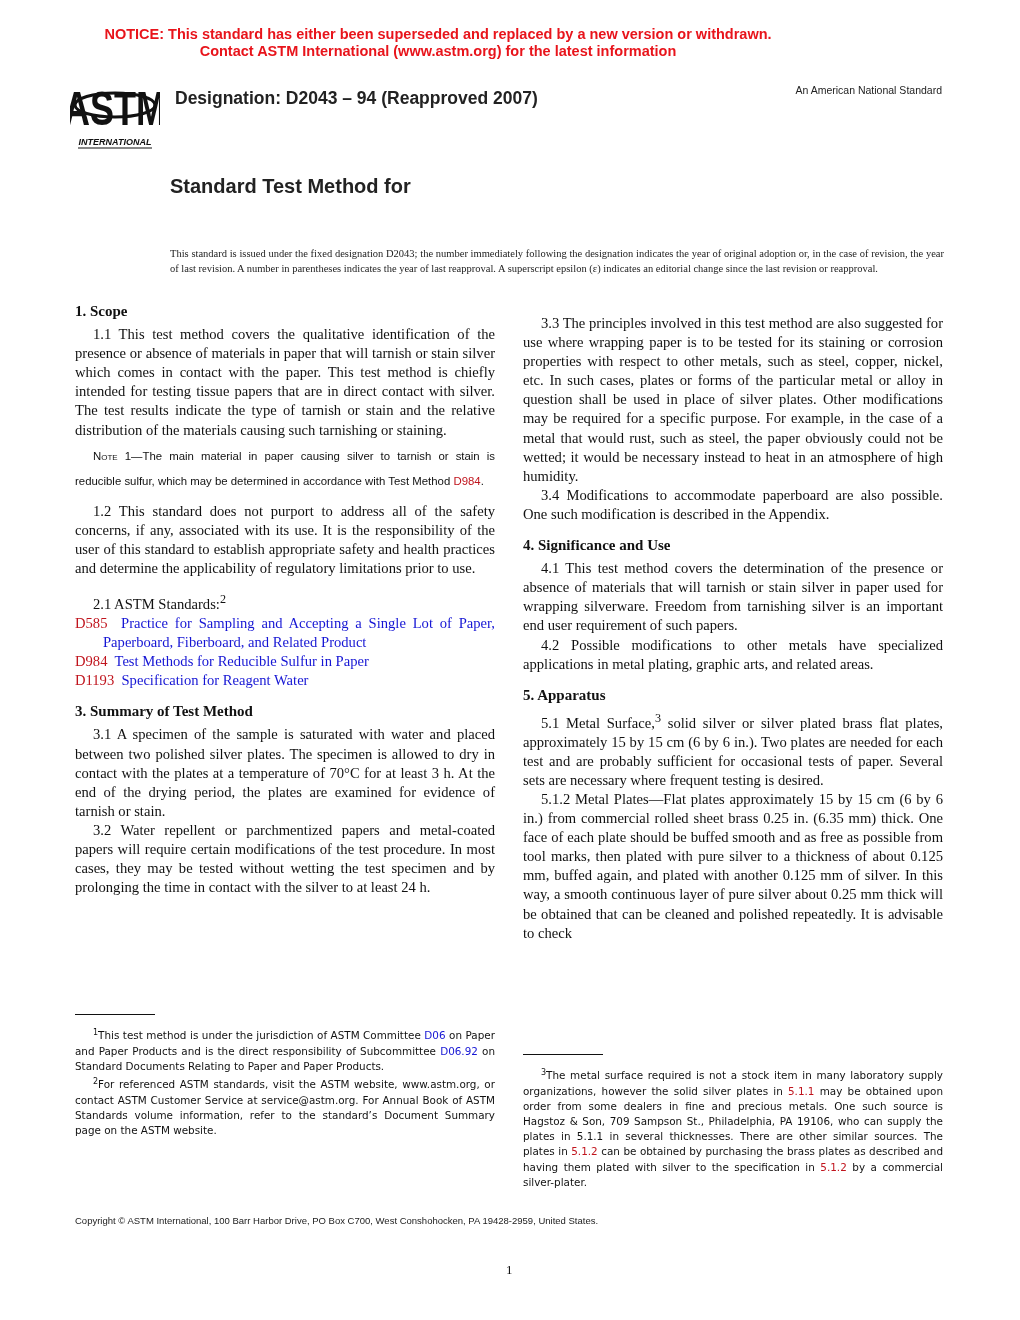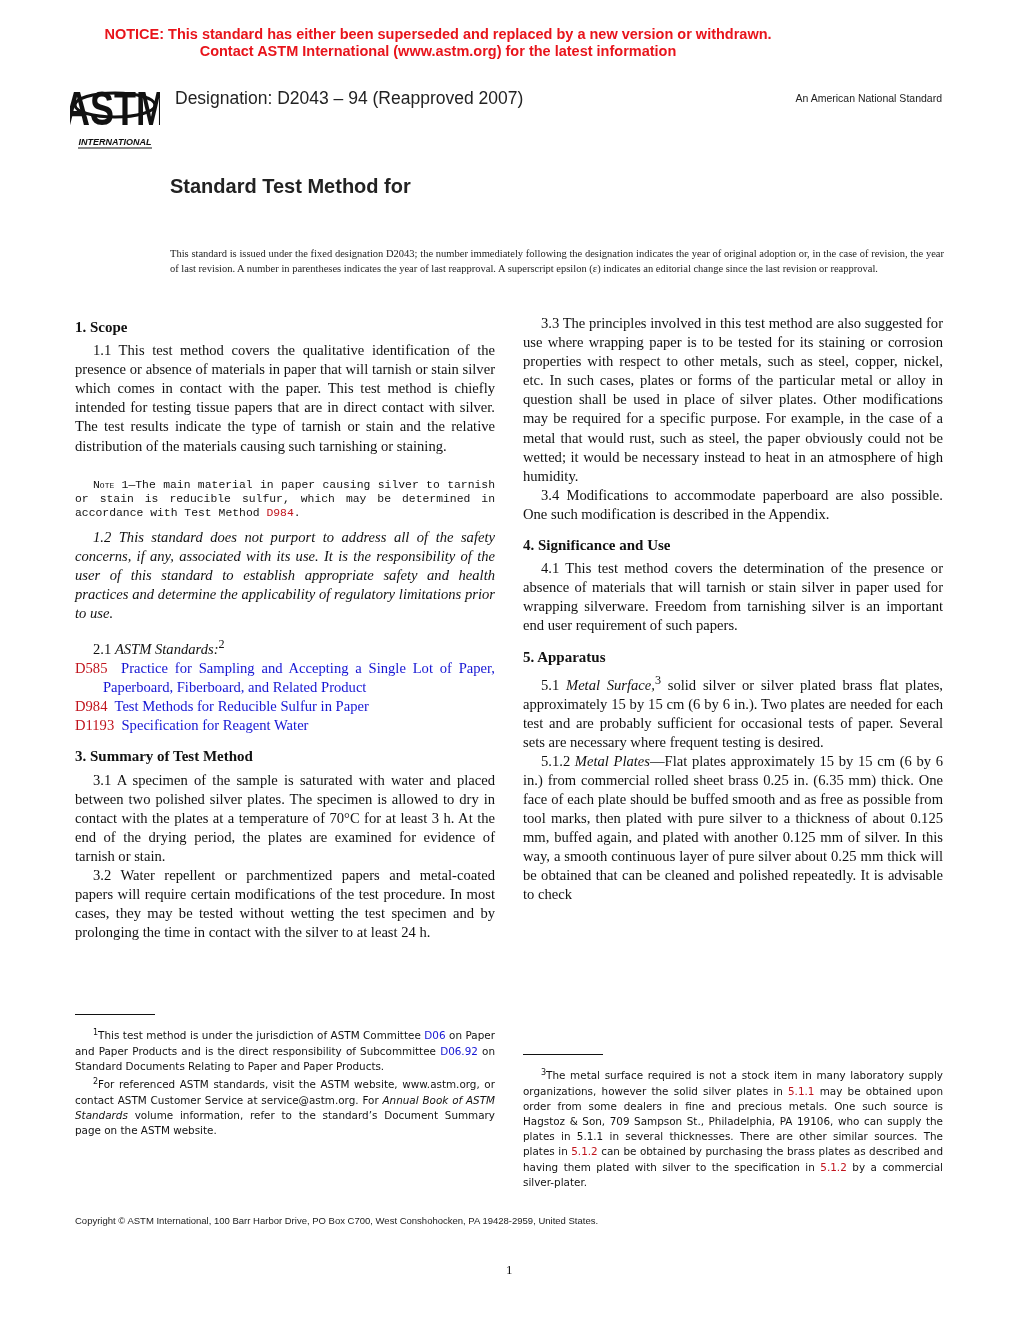--- a/index.html
+++ b/index.html
@@ -1,34 +1,34 @@
 <!DOCTYPE html>
 <html><head>
 <meta charset="utf-8">
 <style>
   html, body { margin:0; padding:0; background:#fff; }
   body { width:1020px; height:1320px; position:relative; overflow:hidden; color:#111; }
   .sans { font-family: "Liberation Sans", "DejaVu Sans", sans-serif; }
   .serif { font-family: "Liberation Serif", "DejaVu Serif", serif; }
   .notice { position:absolute; top:26px; left:0; width:876px; text-align:center; color:#e8141b; font-weight:bold; font-size:14.5px; line-height:17px; }
   .logo { position:absolute; left:70px; top:75px; width:90px; height:76px; }
-  .designation { position:absolute; left:175px; top:88px; font-size:17.5px; font-weight:normal; color:#222; }
-  .ans { position:absolute; right:78px; top:92px; font-size:10.5px; color:#222; }
+  .designation { position:absolute; left:175px; top:88px; font-size:17.5px; font-weight:bold; color:#222; }
+  .ans { position:absolute; right:78px; top:84px; font-size:10.5px; color:#222; }
   .title { position:absolute; left:170px; top:174px; font-size:20px; font-weight:bold; line-height:24px; color:#222; }
   .title .l2 { font-size:21.5px; }
   .title sup { font-size:12px; vertical-align:top; position:relative; top:-2px; }
   .issued { position:absolute; left:170px; top:246px; width:774px; font-size:10.5px; line-height:15px; text-align:justify; color:#222; }
   .col { position:absolute; width:420px; font-size:14.6px; line-height:19.1px; text-align:justify; }
-  .col.left { left:75px; top:318px; }
+  .col.left { left:75px; top:302px; }
   .col.right { left:523px; top:314px; }
   .h { font-weight:bold; font-size:15px; margin:0 0 4px 0; }
   .p { text-indent:18px; margin:0; }
-  .note { font-family:Liberation Mono, monospace; font-size:11.4px; line-height:14px; text-indent:18px; margin:22px 0 8px 0; }
+  .note { font-family:Liberation Sans, sans-serif; font-size:11.4px; line-height:25px; text-indent:18px; margin:4px 0 8px 0; }
   .sc { font-variant:small-caps; }
-  .it { font-style:italic; }
+  .it { }
   .red { color:#c0141d; }
   .blue { color:#1515d4; }
   .ref-line { margin:0 0 0 0; padding-left:28px; text-indent:-28px; }
   .gap { height:12px; }
   .rule { width:80px; height:1px; background:#111; margin:0 0 10px 0; }
   .fn { position:absolute; width:420px; font-family:"DejaVu Sans","Liberation Sans",sans-serif; font-size:10.4px; line-height:15.2px; text-align:justify; }
   .fn.left { left:75px; top:1014px; }
   .fn.right { left:523px; top:1054px; }
   .fn p { margin:0; text-indent:18px; }
   .fn sup { font-size:8px; }
@@ -74,20 +74,21 @@
   <p class="p">3.1  A specimen of the sample is saturated with water and placed between two polished silver plates. The specimen is allowed to dry in contact with the plates at a temperature of 70°C for at least 3 h. At the end of the drying period, the plates are examined for evidence of tarnish or stain.</p>
   <p class="p">3.2  Water repellent or parchmentized papers and metal-coated papers will require certain modifications of the test procedure. In most cases, they may be tested without wetting the test specimen and by prolonging the time in contact with the silver to at least 24 h.</p>
 </div>
 
 <div class="col right serif">
   <p class="p">3.3  The principles involved in this test method are also suggested for use where wrapping paper is to be tested for its staining or corrosion properties with respect to other metals, such as steel, copper, nickel, etc. In such cases, plates or forms of the particular metal or alloy in question shall be used in place of silver plates. Other modifications may be required for a specific purpose. For example, in the case of a metal that would rust, such as steel, the paper obviously could not be wetted; it would be necessary instead to heat in an atmosphere of high humidity.</p>
   <p class="p">3.4  Modifications to accommodate paperboard are also possible. One such modification is described in the Appendix.</p>
   <div class="gap"></div>
   <div class="h">4.  Significance and Use</div>
   <p class="p">4.1  This test method covers the determination of the presence or absence of materials that will tarnish or stain silver in paper used for wrapping silverware. Freedom from tarnishing silver is an important end user requirement of such papers.</p>
+  <p class="p">4.2  Possible modifications to other metals have specialized applications in metal plating, graphic arts, and related areas.</p>
   <div class="gap"></div>
   <div class="h">5.  Apparatus</div>
   <p class="p"><span>5.1  </span><span class="it">Metal Surface,</span><sup>3</sup><span> solid silver or silver plated brass flat plates, approximately 15 by 15 cm (6 by 6 in.). Two plates are needed for each test and are probably sufficient for occasional tests of paper. Several sets are necessary where frequent testing is desired.</span></p>
   <p class="p"><span>5.1.2  </span><span class="it">Metal Plates</span><span>—Flat plates approximately 15 by 15 cm (6 by 6 in.) from commercial rolled sheet brass 0.25 in. (6.35 mm) thick. One face of each plate should be buffed smooth and as free as possible from tool marks, then plated with pure silver to a thickness of about 0.125 mm, buffed again, and plated with another 0.125 mm of silver. In this way, a smooth continuous layer of pure silver about 0.25 mm thick will be obtained that can be cleaned and polished repeatedly. It is advisable to check</span></p>
 </div>
 
 <div class="fn left">
   <div class="rule"></div>
   <p><sup>1</sup><span>This test method is under the jurisdiction of ASTM Committee </span><span class="blue">D06</span><span> on Paper and Paper Products and is the direct responsibility of Subcommittee </span><span class="blue">D06.92</span><span> on Standard Documents Relating to Paper and Paper Products.</span></p>
   <p><sup>2</sup><span>For referenced ASTM standards, visit the ASTM website, www.astm.org, or contact ASTM Customer Service at service@astm.org. For </span><span class="it">Annual Book of ASTM Standards</span><span> volume information, refer to the standard’s Document Summary page on the ASTM website.</span></p>

